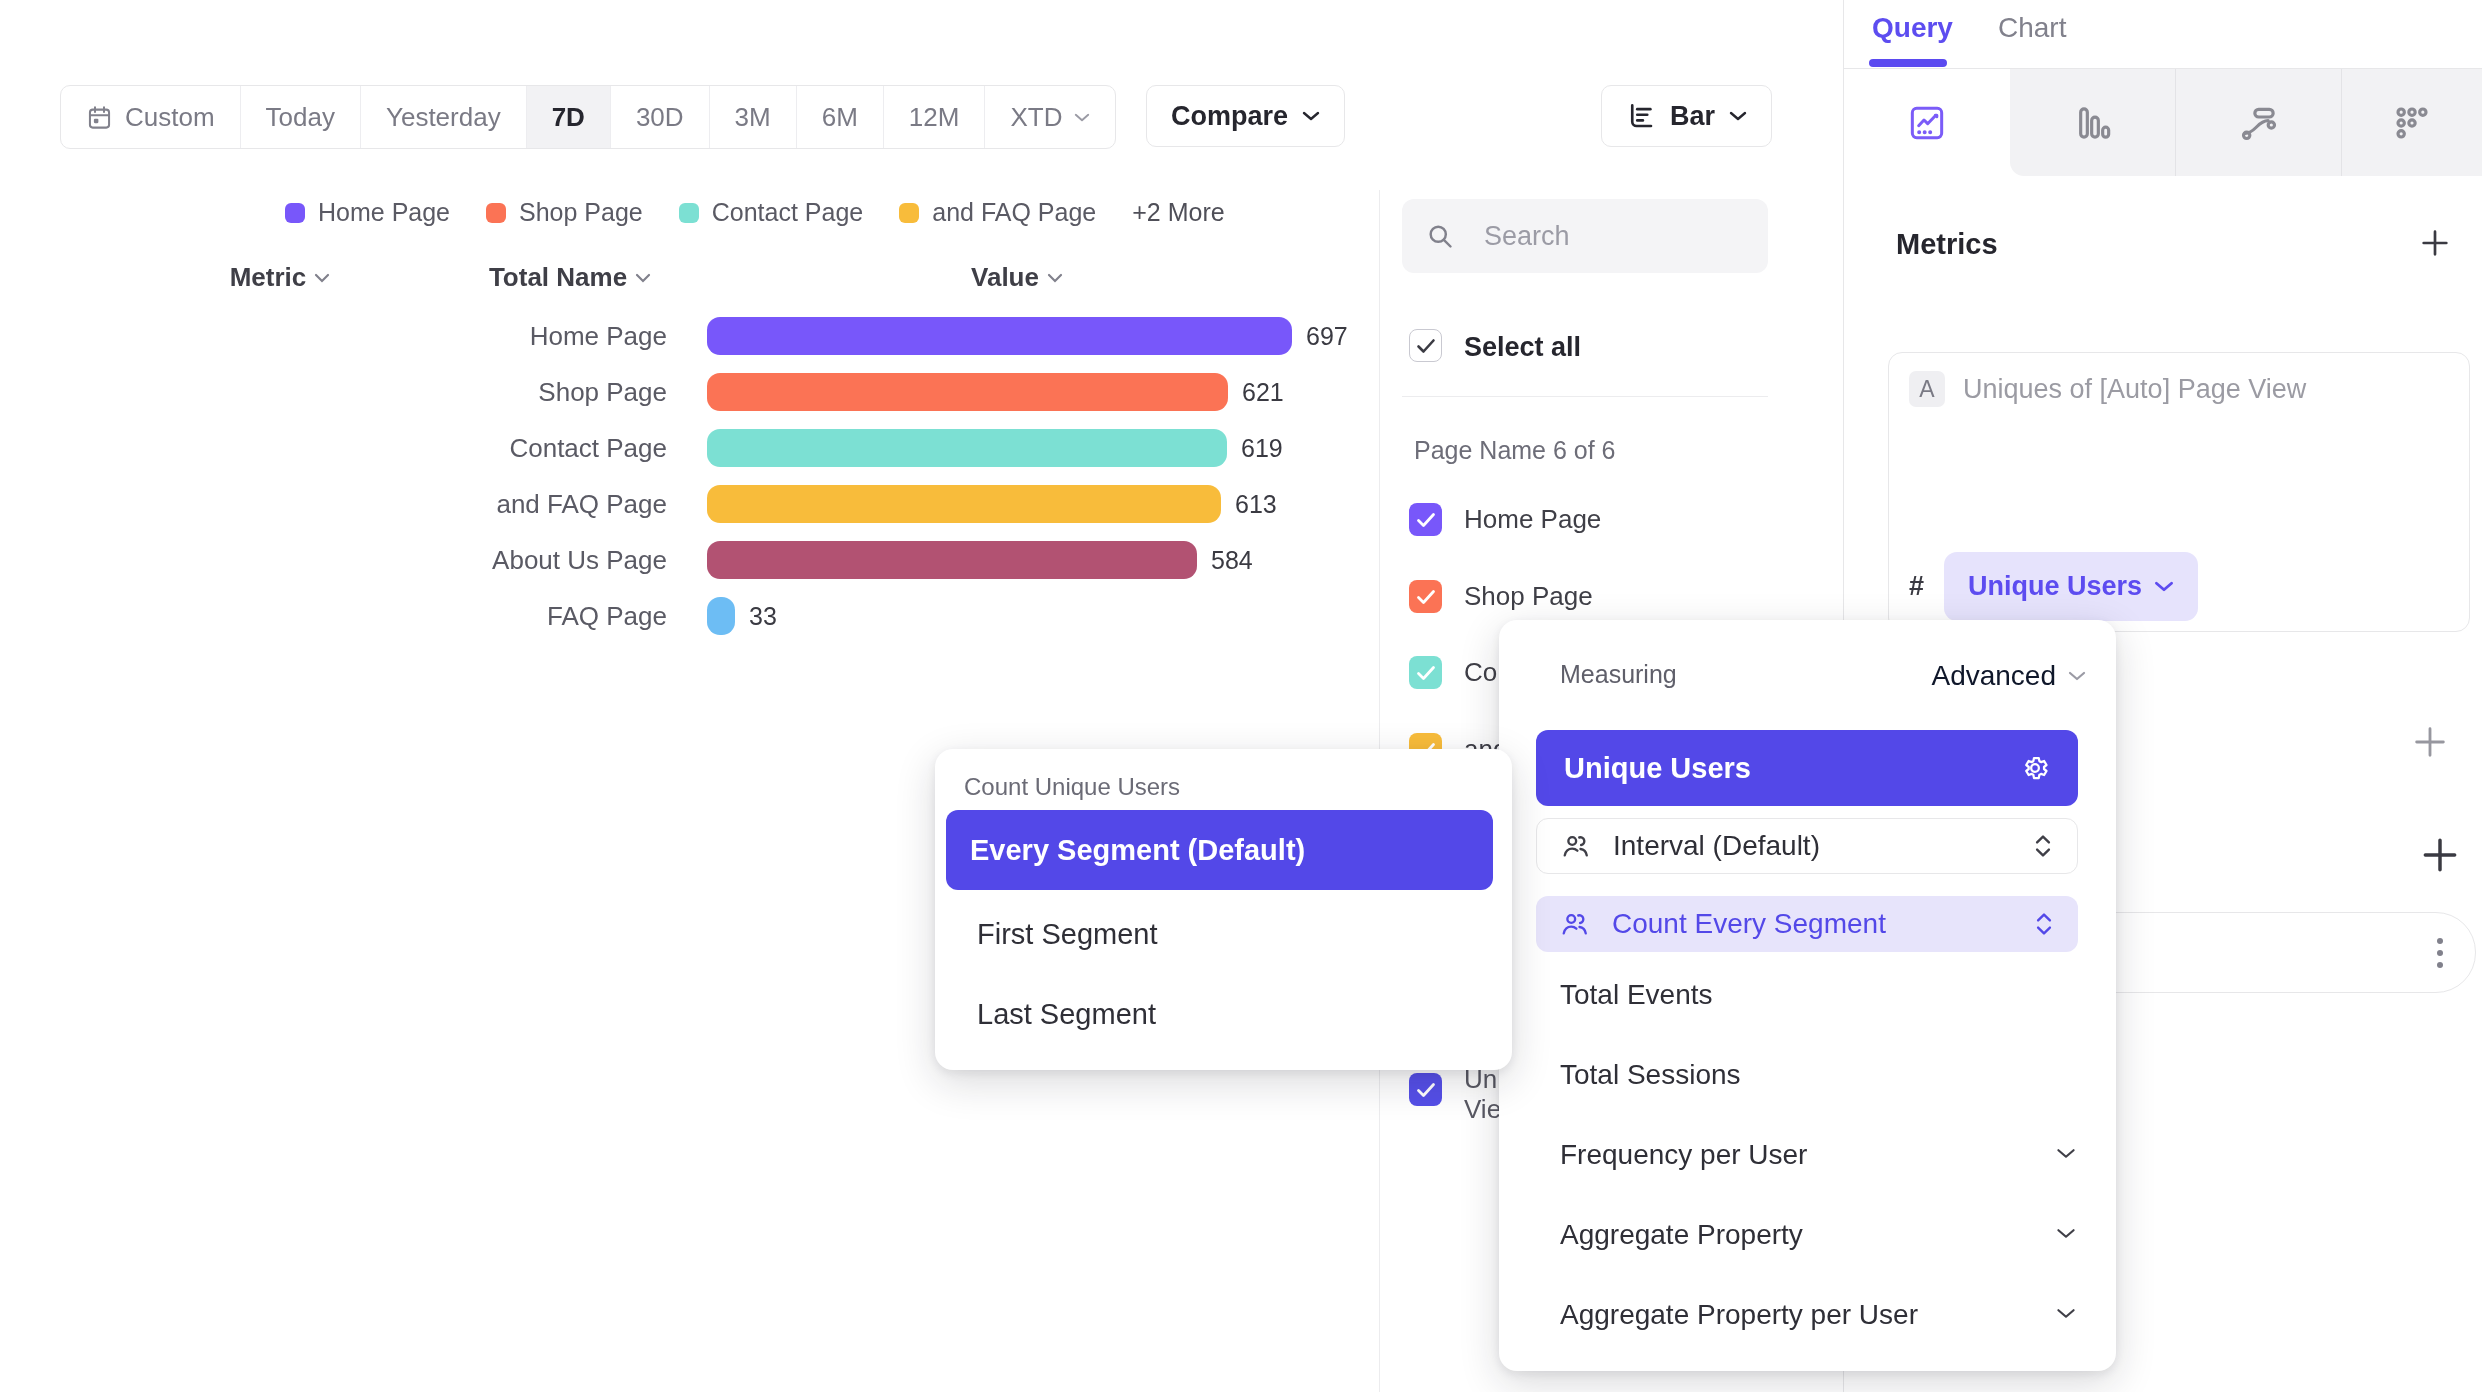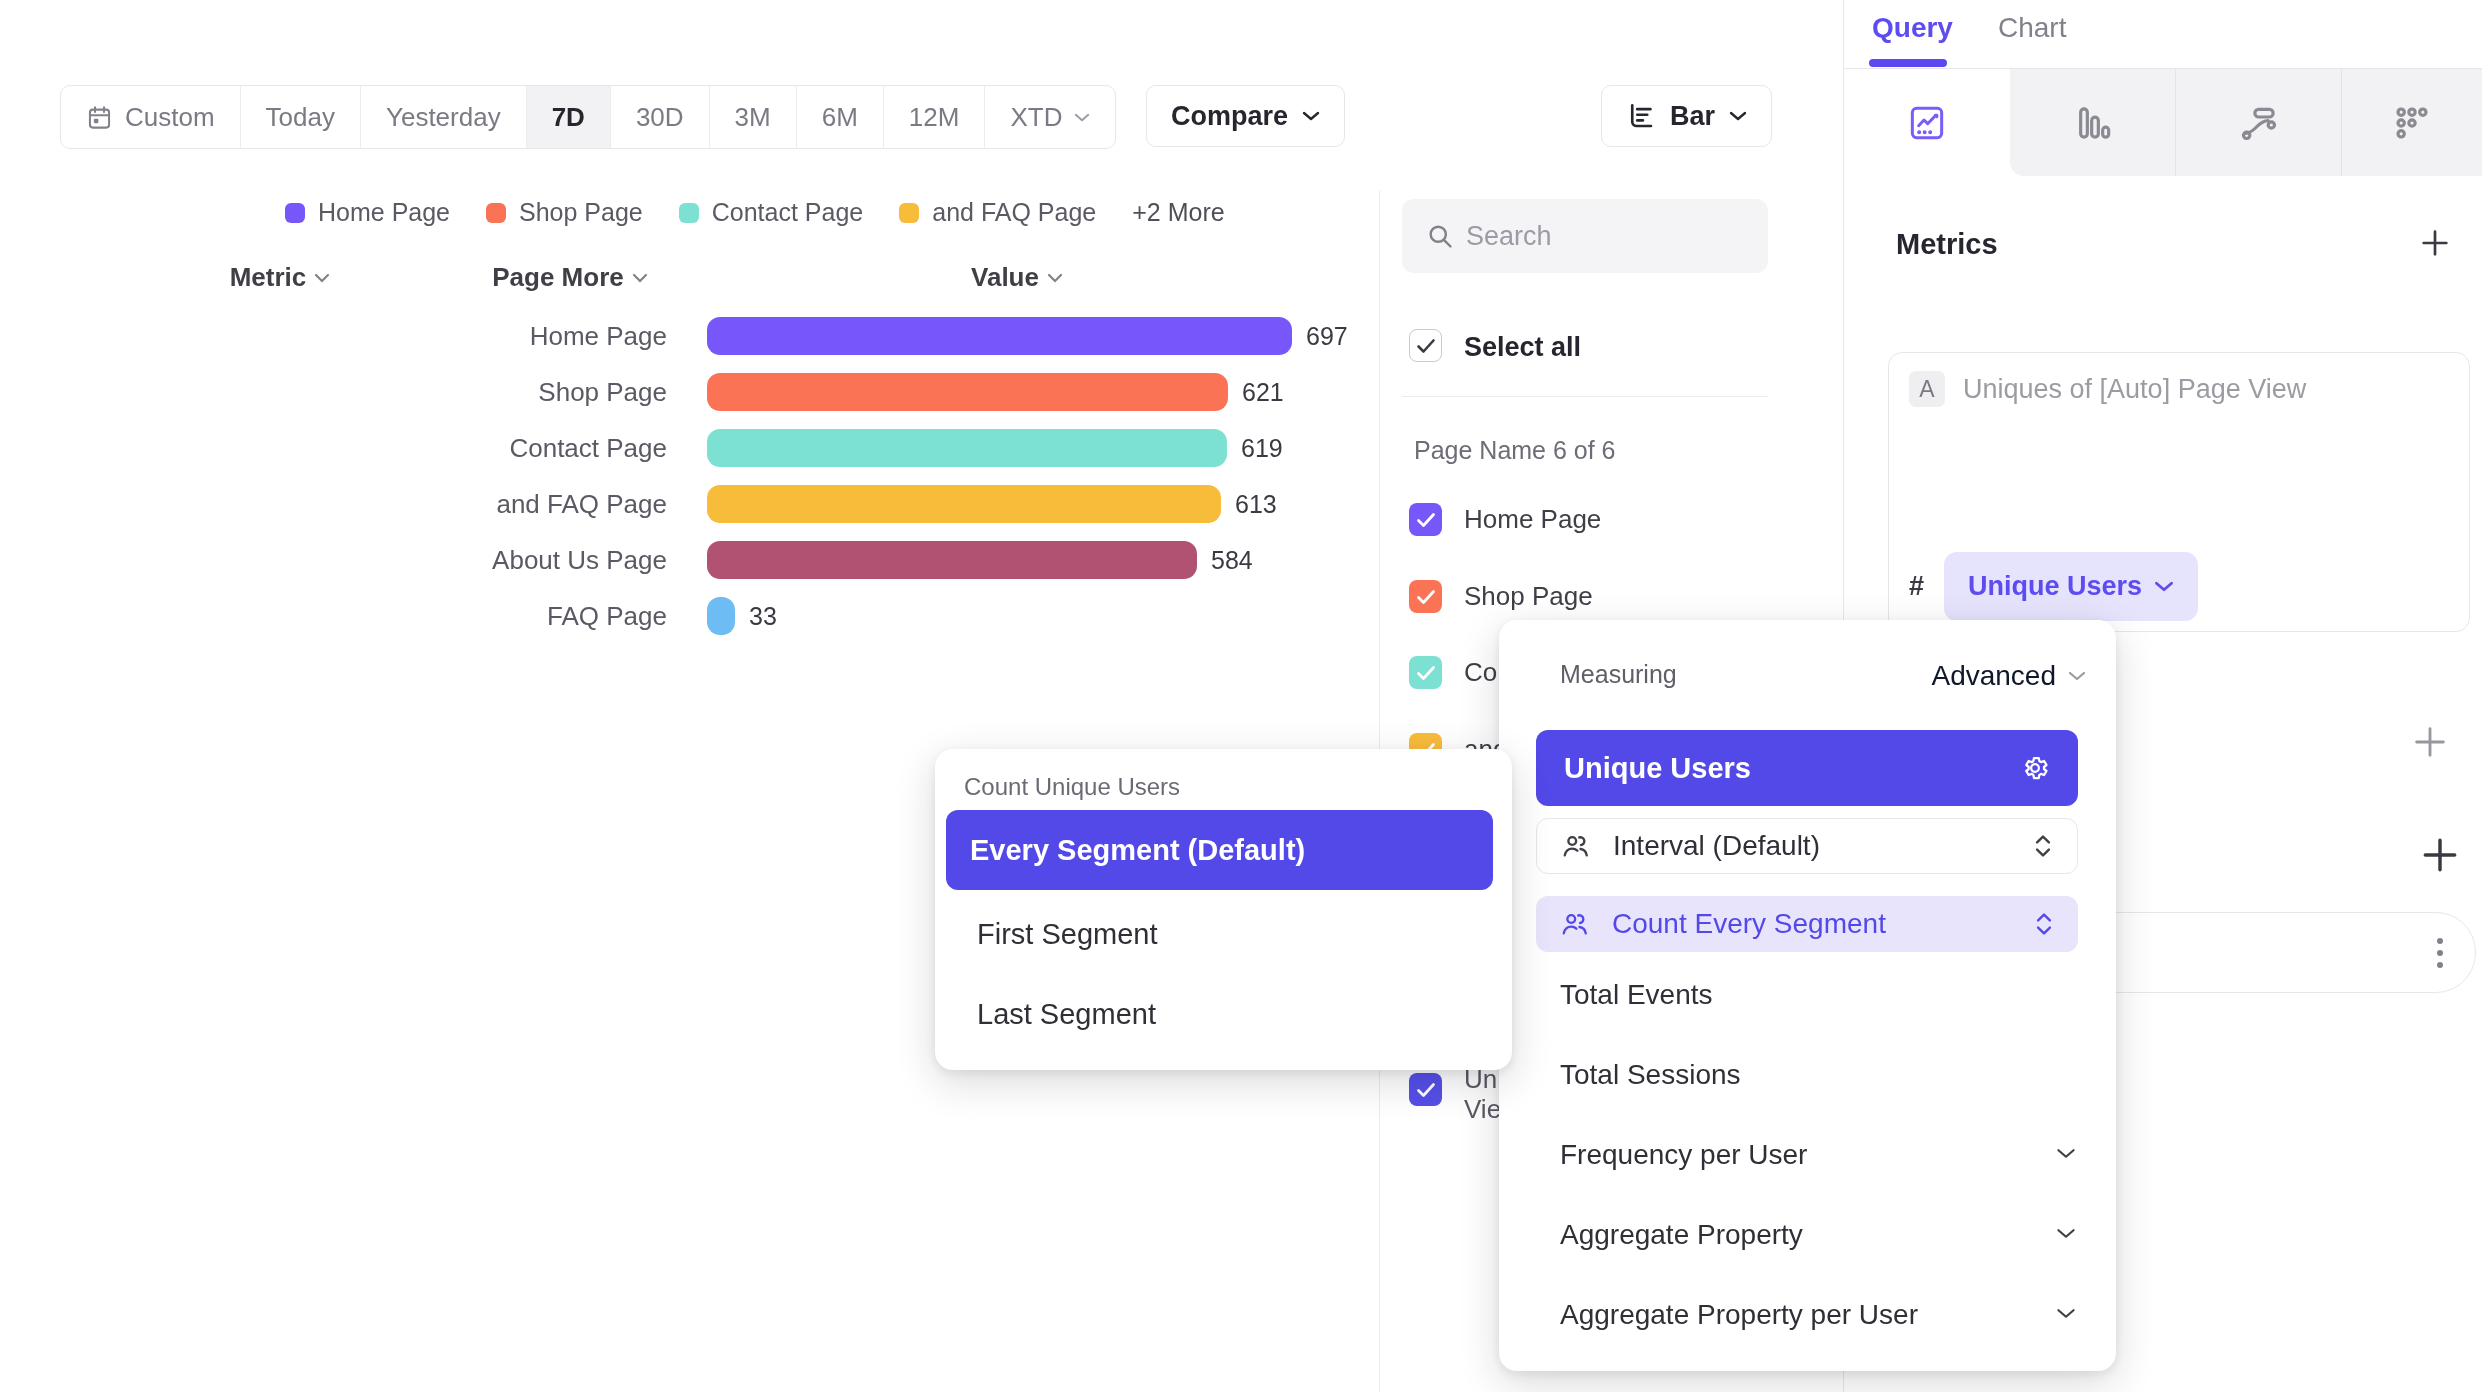--- a/index.html
+++ b/index.html
@@ -27,21 +27,21 @@
   #metric-title{font-size:26px;color:#6a6a74;}
   #metric-overall{margin-top:9px;font-size:24px;color:#9b9ba3;display:flex;justify-content:flex-end;gap:12px;}
   #metric-overall .ov-val{color:#8f8f99;}
   
   .bar-row{position:absolute;left:0;height:56px;width:1370px;}
   .bar-label{position:absolute;left:360px;width:307px;text-align:right;font-size:26px;color:#5a5a64;
              top:50%;transform:translateY(-50%);}
   .bar-rect{position:absolute;left:707px;height:38px;border-radius:13px;top:50%;transform:translateY(-50%);}
   .bar-value{position:absolute;font-size:25px;color:#3a3a42;top:50%;transform:translateY(-50%);}
   
-  #search-box{background:#f4f4f6;border-radius:12px;display:flex;align-items:center;gap:12px;padding:0 24px;
+  #search-box{background:#f4f4f6;border-radius:12px;display:flex;align-items:center;gap:30px;padding:0 24px;
               box-sizing:border-box;}
   #search-placeholder{font-size:27px;color:#9b9ba5;}
   .cb{width:33px;height:33px;border-radius:8px;box-sizing:border-box;display:flex;align-items:center;
       justify-content:center;}
   .cb svg{display:block;}
   .bd-item-label{font-size:26px;color:#3f3f47;}
   
   .tab-label{font-size:28px;cursor:pointer;}
   .icon-cell{position:absolute;top:0;height:107px;display:flex;align-items:center;justify-content:center;}
   #metrics-title{font-size:29px;font-weight:700;color:#26262e;}
@@ -161,21 +161,21 @@
       <div style="color: rgb(79, 79, 88);">+2 More</div>
     </div>
 
   <div class="abs th" style="left:180px;top:262px;width:200px;">
     <span>Metric</span>
     <svg width="16" height="10" viewBox="0 0 16 10">
         <path d="M2 2l6 6 6-6" fill="none" stroke="#81818c" stroke-width="2.2" stroke-linecap="round"></path>
       </svg>
   </div>
   <div class="abs th" style="left:450px;top:262px;width:240px;">
-    <span>Page More</span>
+    <span>Total Name</span>
     <svg width="16" height="10" viewBox="0 0 16 10">
         <path d="M2 2l6 6 6-6" fill="none" stroke="#81818c" stroke-width="2.2" stroke-linecap="round"></path>
       </svg>
   </div>
   <div class="abs th" style="left:917px;top:262px;width:200px;">
     <span>Value</span>
     <svg width="16" height="10" viewBox="0 0 16 10">
         <path d="M2 2l6 6 6-6" fill="none" stroke="#81818c" stroke-width="2.2" stroke-linecap="round"></path>
       </svg>
   </div>

